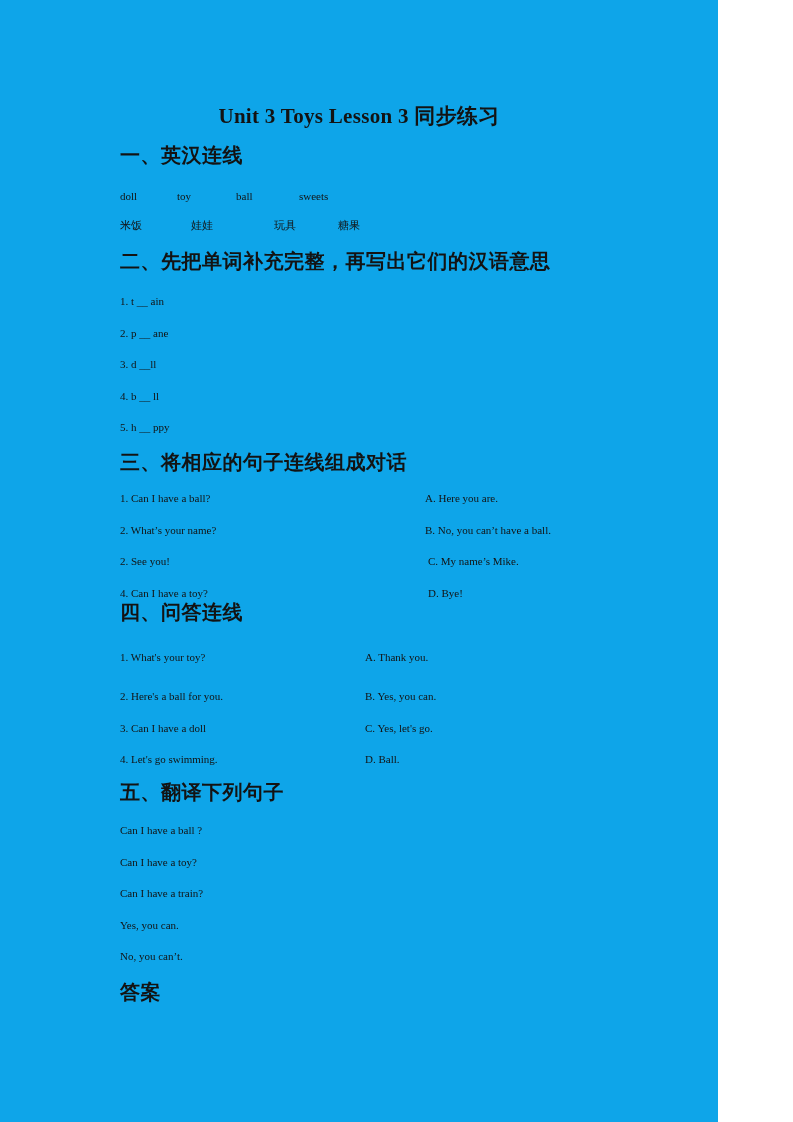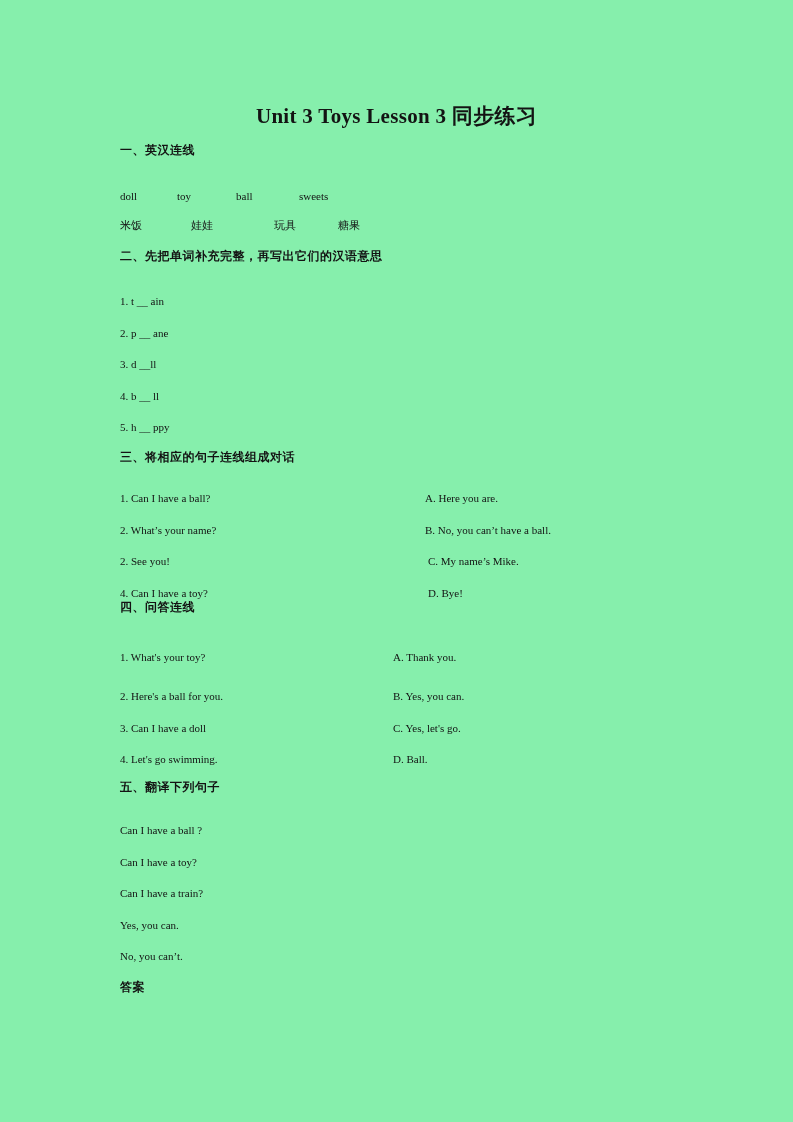--- a/index.html
+++ b/index.html
@@ -1,20 +1,20 @@
 <!DOCTYPE html>
 <html><head>
 <meta charset="utf-8">
 <style>
   html, body { margin: 0; padding: 0; background: #ffffff; }
   .page {
     position: relative;
-    width: 793px;
+    width: 718px;
     height: 1122px;
-    background: #86efac;
+    background: #0ea5e9;
     color: #131313;
     font-family: "Liberation Serif", serif;
     overflow: hidden;
   }
   .title {
     position: absolute;
     top: 102px;
     left: 0;
     width: 100%;
     margin: 0;
@@ -22,39 +22,39 @@
     font-family: "Liberation Serif", serif;
     font-size: 21px;
     font-weight: bold;
     letter-spacing: 0.3px;
   }
   .heading {
     position: absolute;
     left: 120px;
     margin: 0;
     font-family: "Liberation Sans", sans-serif;
-    font-size: 12px;
+    font-size: 20px;
     font-weight: bold;
     letter-spacing: 0.5px;
     white-space: nowrap;
   }
   .line {
     position: absolute;
     left: 120px;
     width: 580px;
     height: 20px;
     font-size: 11px;
     line-height: 18px;
     white-space: nowrap;
   }
   .word { position: absolute; top: 0; white-space: nowrap; }
   .match-left { position: absolute; left: 0; top: 0; white-space: nowrap; }
   .match-right { position: absolute; top: 0; white-space: nowrap; }
   .s3-right { left: 305px; }
-  .s4-right { left: 245px; margin-left: 28px; }
+  .s4-right { left: 245px; }
 </style>
 </head>
 <body>
 
 <div class="page">
 
   <h1 class="title">Unit 3 Toys Lesson 3 同步练习</h1>
 
   <h2 class="heading" style="top:142px">一、英汉连线</h2>
   <div class="line" style="top:187px">

